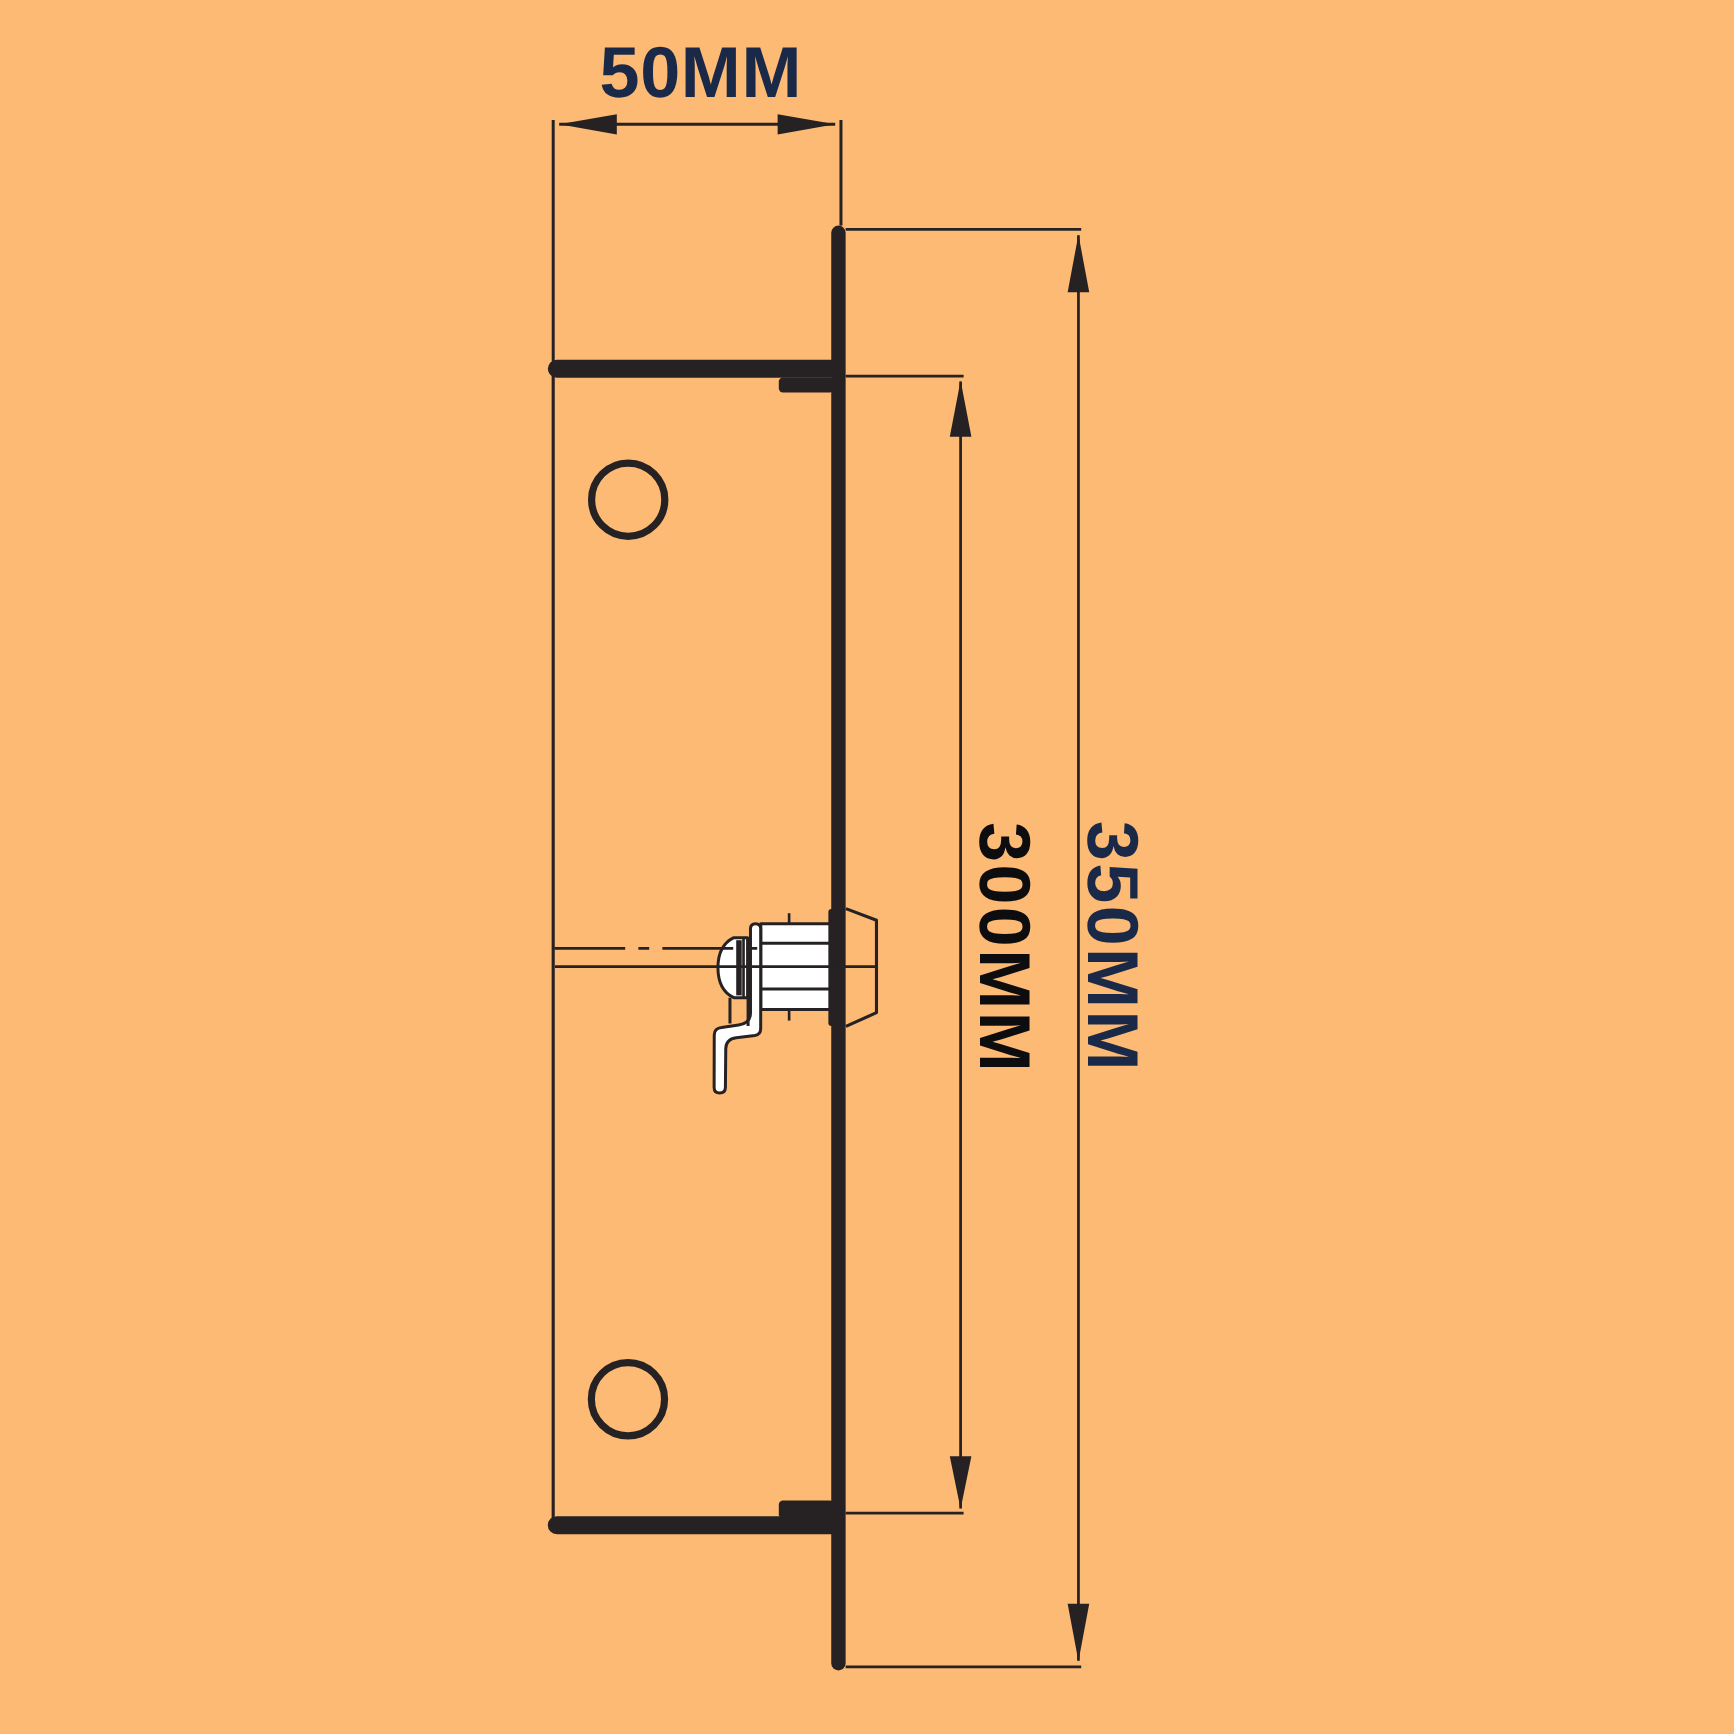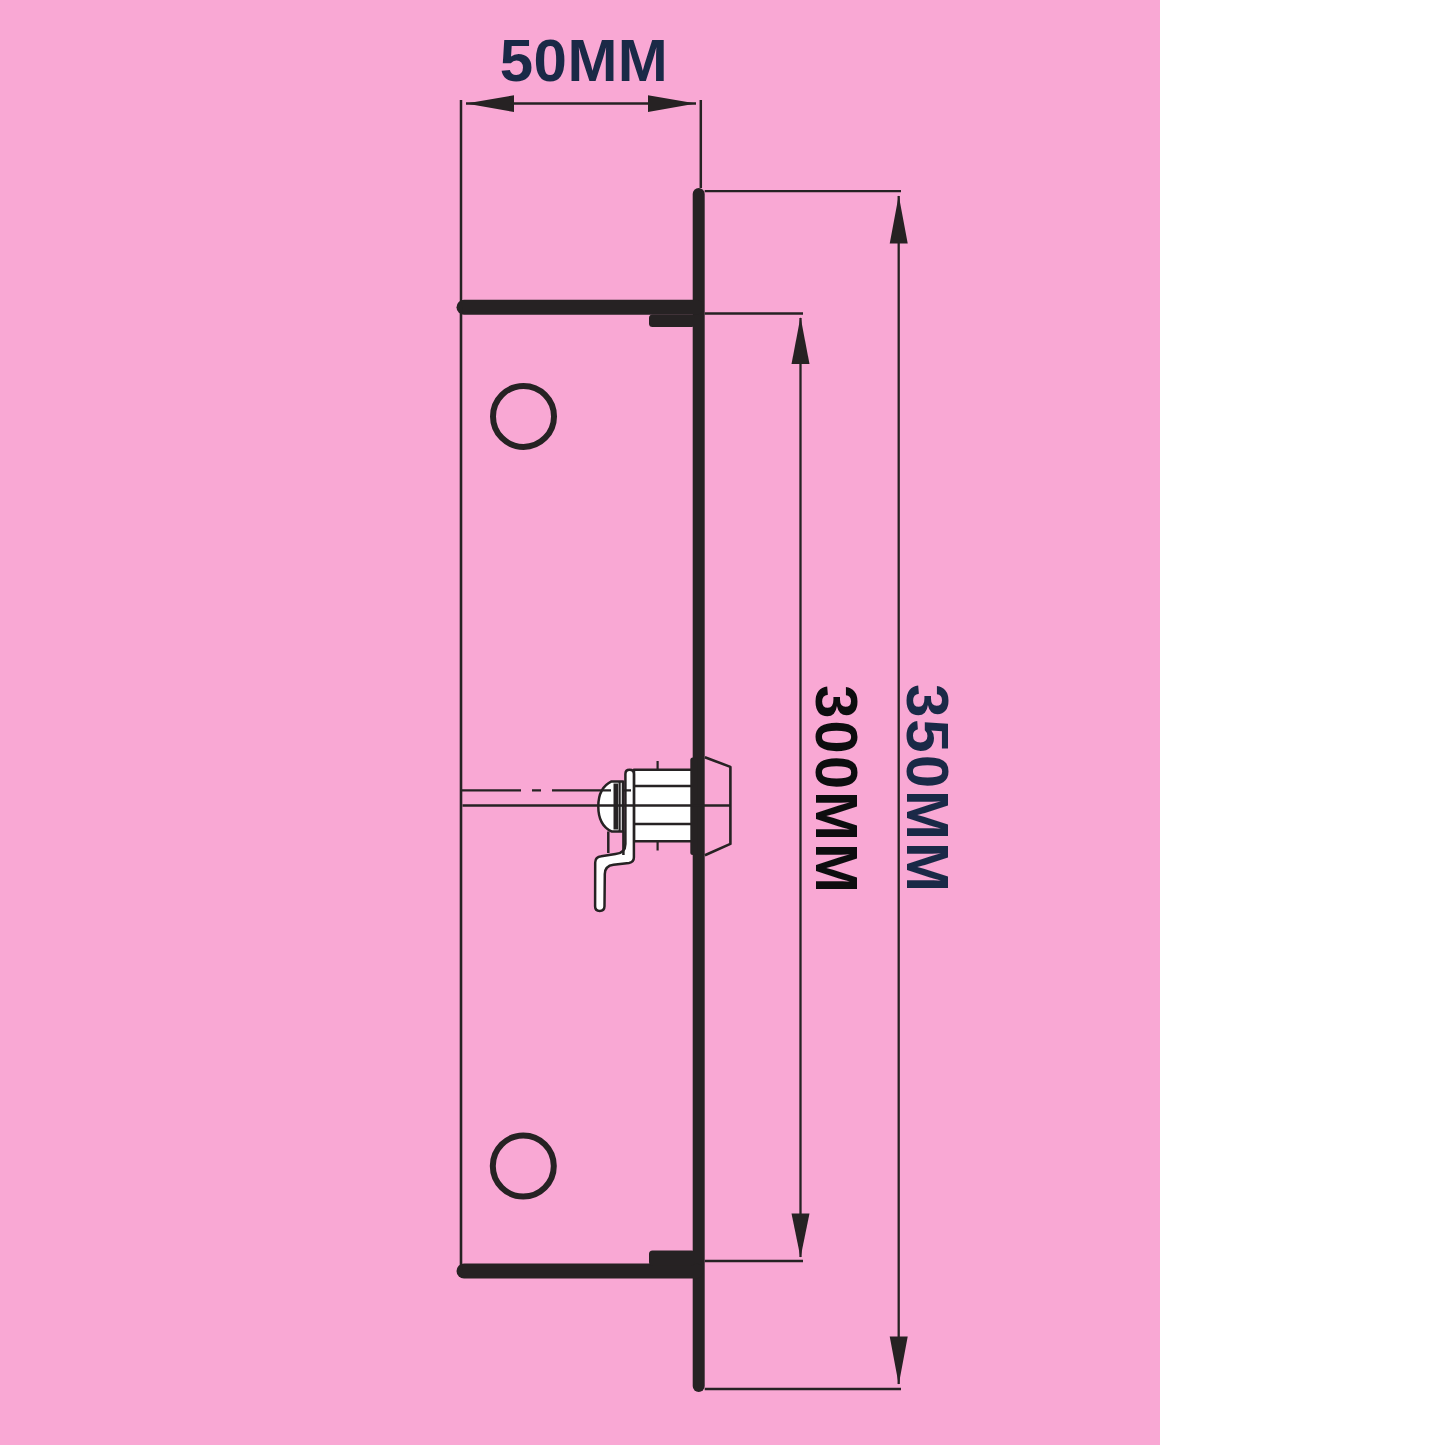--- a/index.html
+++ b/index.html
@@ -1,16 +1,16 @@
 <!DOCTYPE html>
 <html><head>
 <meta charset="utf-8">
 <style>
   html,body{margin:0;padding:0;background:#ffffff;}
-  .wrap{width:1160px;height:1445px;position:relative;background:#f9a8d4;overflow:hidden;text-decoration:underline;}
+  .wrap{width:1445px;height:1445px;position:relative;background:#fdba74;overflow:hidden;text-decoration:underline;}
   svg{display:block;}
   text{font-family:"Liberation Sans", sans-serif;font-weight:bold;}
 </style>
 </head>
 <body>
 <div class="wrap">
 <svg width="1445" height="1445" viewBox="0 0 1445 1445" fill="none" stroke-linejoin="round">
 
 <text x="584" y="80.5" font-size="60" letter-spacing="0.5" fill="#1a2947" text-anchor="middle">50MM</text>
 

